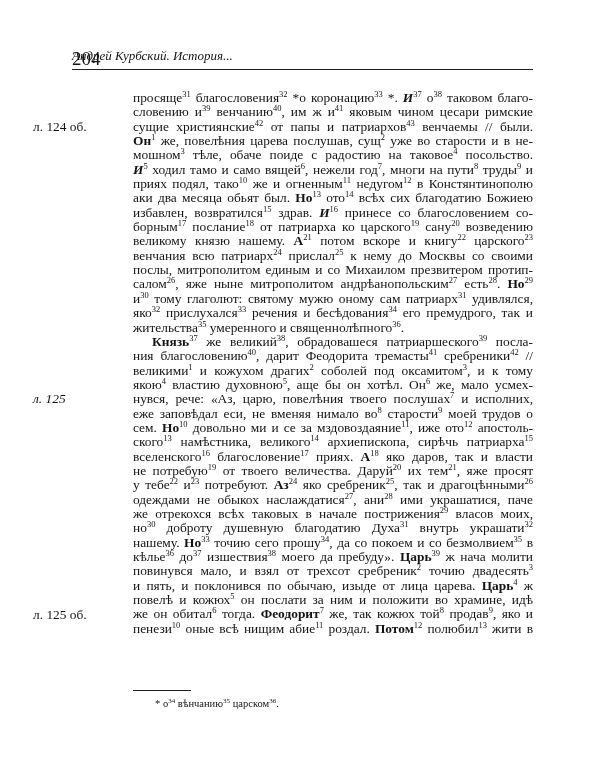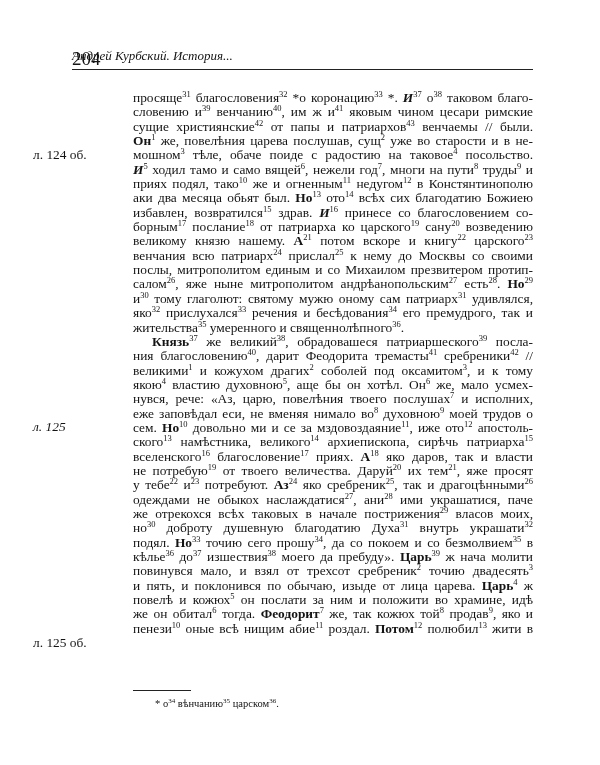--- a/index.html
+++ b/index.html
@@ -9,21 +9,21 @@
   .page-num { position:absolute; left:0; top:0; font-size:19px; }
   .running-title { position:absolute; left:0; right:0; top:0; text-align:left; font-style:italic; font-size:13px; }
   .header-rule { position:absolute; left:72px; top:69px; width:461px; height:0; border-top:1px solid #222; }
   .body-text { position:absolute; left:133px; top:91px; width:400px; }
   .line { height:14.35px; line-height:14.35px; font-size:13.4px; white-space:nowrap;
           text-align:justify; text-align-last:justify; overflow:visible; }
   .line.last { text-align-last:left; }
   .line.indent { padding-left:19px; box-sizing:border-box; }
   sup { font-size:8.5px; line-height:0; vertical-align:5px; }
   b { font-weight:bold; }
-  .margin { position:absolute; left:33px; font-size:13.4px; line-height:14.35px; white-space:nowrap;margin-top:28px; }
+  .margin { position:absolute; left:33px; font-size:13.4px; line-height:14.35px; white-space:nowrap; }
   .fn-rule { position:absolute; left:133px; top:690px; width:58px; height:0; border-top:1px solid #222; }
   .footnote { position:absolute; left:155px; top:697px; font-size:10.5px; line-height:13px; white-space:nowrap;text-align:center; }
   .footnote sup { font-size:7px; vertical-align:4px; }
 </style>
 </head>
 <body>
 
 <div class="header">
   <span class="page-num">204</span>
   <span class="running-title">Андрей Курбский. История...</span>
@@ -52,30 +52,30 @@
     <div class="line"><span>послы, митрополитом единым и со Михаилом презвитером протип-</span></div>
     <div class="line"><span>салом</span><sup>26</sup><span>, яже ныне митрополитом андрѣанопольским</span><sup>27</sup><span> есть</span><sup>28</sup><span>. </span><b>Но</b><sup>29</sup></div>
     <div class="line"><span>и</span><sup>30</sup><span> тому глаголют: святому мужю оному сам патриарх</span><sup>31</sup><span> удивлялся,</span></div>
     <div class="line"><span>яко</span><sup>32</sup><span> прислухался</span><sup>33</sup><span> речения и бесѣдования</span><sup>34</sup><span> его премудрого, так и</span></div>
     <div class="line last"><span>жительства</span><sup>35</sup><span> умеренного и священнолѣпного</span><sup>36</sup><span>.</span></div>
     <div class="line indent"><b>Князь</b><sup>37</sup><span> же великий</span><sup>38</sup><span>, обрадовашеся патриаршеского</span><sup>39</sup><span> посла-</span></div>
     <div class="line"><span>ния благословению</span><sup>40</sup><span>, дарит Феодорита тремасты</span><sup>41</sup><span> сребреники</span><sup>42</sup><span> //</span></div>
     <div class="line"><span>великими</span><sup>1</sup><span> и кожухом драгих</span><sup>2</sup><span> соболей под оксамитом</span><sup>3</sup><span>, и к тому</span></div>
     <div class="line"><span>якою</span><sup>4</sup><span> властию духовною</span><sup>5</sup><span>, аще бы он хотѣл. Он</span><sup>6</sup><span> же, мало усмех-</span></div>
     <div class="line"><span>нувся, рече: «Аз, царю, повелѣния твоего послушах</span><sup>7</sup><span> и исполних,</span></div>
-    <div class="line"><span>еже заповѣдал еси, не вменяя нимало во</span><sup>8</sup><span> духовною</span><sup>9</sup><span> моей трудов о</span></div>
+    <div class="line"><span>еже заповѣдал еси, не вменяя нимало во</span><sup>8</sup><span> старости</span><sup>9</sup><span> моей трудов о</span></div>
     <div class="line"><span>сем. </span><b>Но</b><sup>10</sup><span> довольно ми и се за мздовоздаяние</span><sup>11</sup><span>, иже ото</span><sup>12</sup><span> апостоль-</span></div>
     <div class="line"><span>ского</span><sup>13</sup><span> намѣстника, великого</span><sup>14</sup><span> архиепископа, сирѣчь патриарха</span><sup>15</sup></div>
     <div class="line"><span>вселенского</span><sup>16</sup><span> благословение</span><sup>17</sup><span> приях. </span><b>А</b><sup>18</sup><span> яко даров, так и власти</span></div>
     <div class="line"><span>не потребую</span><sup>19</sup><span> от твоего величества. Даруй</span><sup>20</sup><span> их тем</span><sup>21</sup><span>, яже просят</span></div>
     <div class="line"><span>у тебе</span><sup>22</sup><span> и</span><sup>23</sup><span> потребуют. </span><b>Аз</b><sup>24</sup><span> яко сребреник</span><sup>25</sup><span>, так и драгоцѣнными</span><sup>26</sup></div>
     <div class="line"><span>одеждами не обыкох наслаждатися</span><sup>27</sup><span>, ани</span><sup>28</sup><span> ими украшатися, паче</span></div>
     <div class="line"><span>же отрекохся всѣх таковых в начале пострижения</span><sup>29</sup><span> власов моих,</span></div>
     <div class="line"><span>но</span><sup>30</sup><span> доброту душевную благодатию Духа</span><sup>31</sup><span> внутрь украшати</span><sup>32</sup></div>
-    <div class="line"><span>подял. </span><b>Но</b><sup>33</sup><span> точию сего прошу</span><sup>34</sup><span>, да со покоем и со безмолвием</span><sup>35</sup><span> в</span></div>
+    <div class="line"><span>нашему. </span><b>Но</b><sup>33</sup><span> точию сего прошу</span><sup>34</sup><span>, да со покоем и со безмолвием</span><sup>35</sup><span> в</span></div>
     <div class="line"><span>кѣлье</span><sup>36</sup><span> до</span><sup>37</sup><span> изшествия</span><sup>38</sup><span> моего да пребуду». </span><b>Царь</b><sup>39</sup><span> ж нача молити</span></div>
     <div class="line"><span>повинувся мало, и взял от трехсот сребреник</span><sup>2</sup><span> точию двадесять</span><sup>3</sup></div>
     <div class="line"><span>и пять, и поклонився по обычаю, изыде от лица царева. </span><b>Царь</b><sup>4</sup><span> ж</span></div>
     <div class="line"><span>повелѣ и кожюх</span><sup>5</sup><span> он послати за ним и положити во храмине, идѣ</span></div>
     <div class="line"><span>же он обитал</span><sup>6</sup><span> тогда. </span><b>Феодорит</b><sup>7</sup><span> же, так кожюх той</span><sup>8</sup><span> продав</span><sup>9</sup><span>, яко и</span></div>
     <div class="line"><span>пенези</span><sup>10</sup><span> оные всѣ нищим абие</span><sup>11</sup><span> роздал. </span><b>Потом</b><sup>12</sup><span> полюбил</span><sup>13</sup><span> жити в</span></div>
   </div>
 
 <div class="fn-rule"></div>
 <div class="footnote" id="footnote"><span>* о</span><sup>34</sup><span> вѣнчанию</span><sup>35</sup><span> царском</span><sup>36</sup><span>.</span></div>

